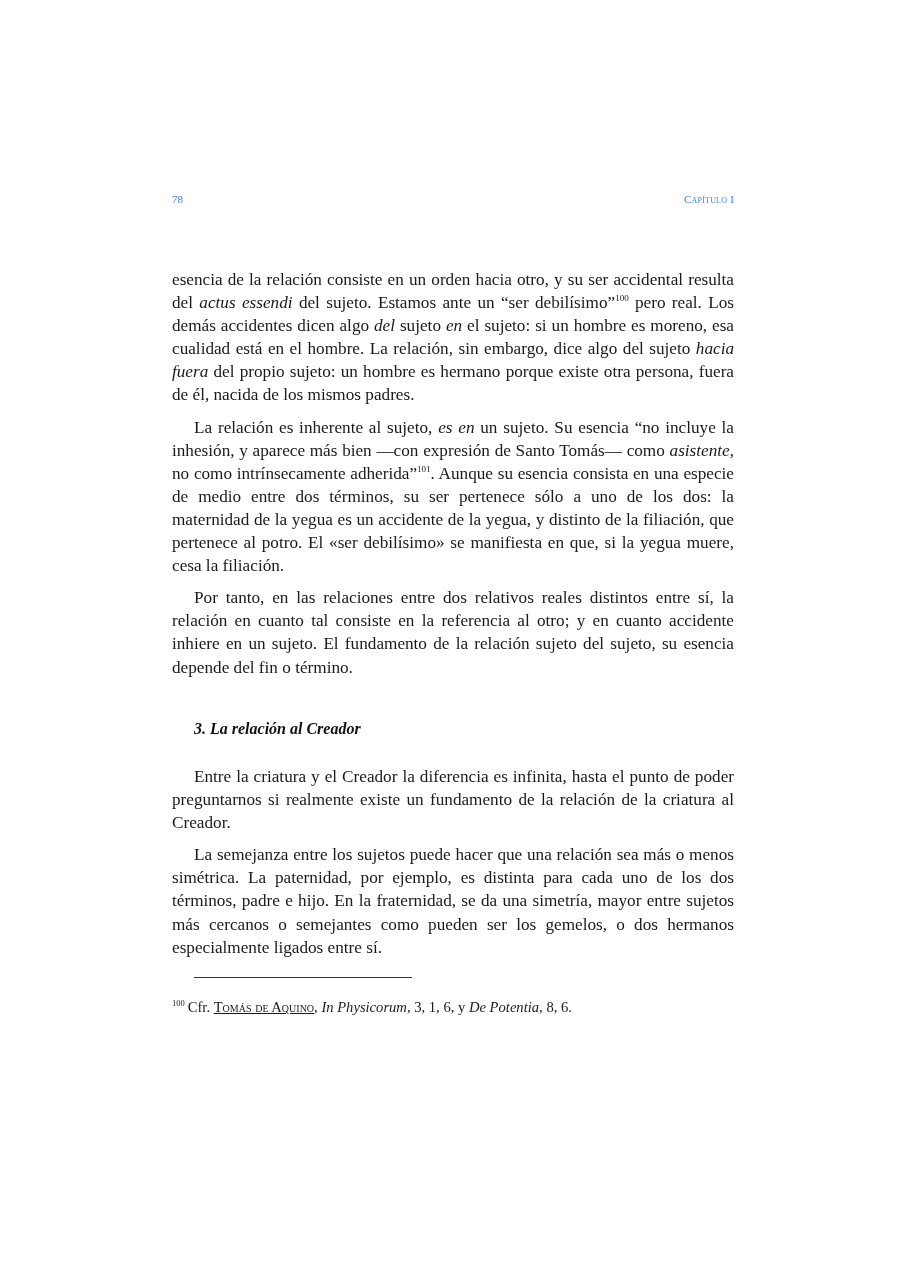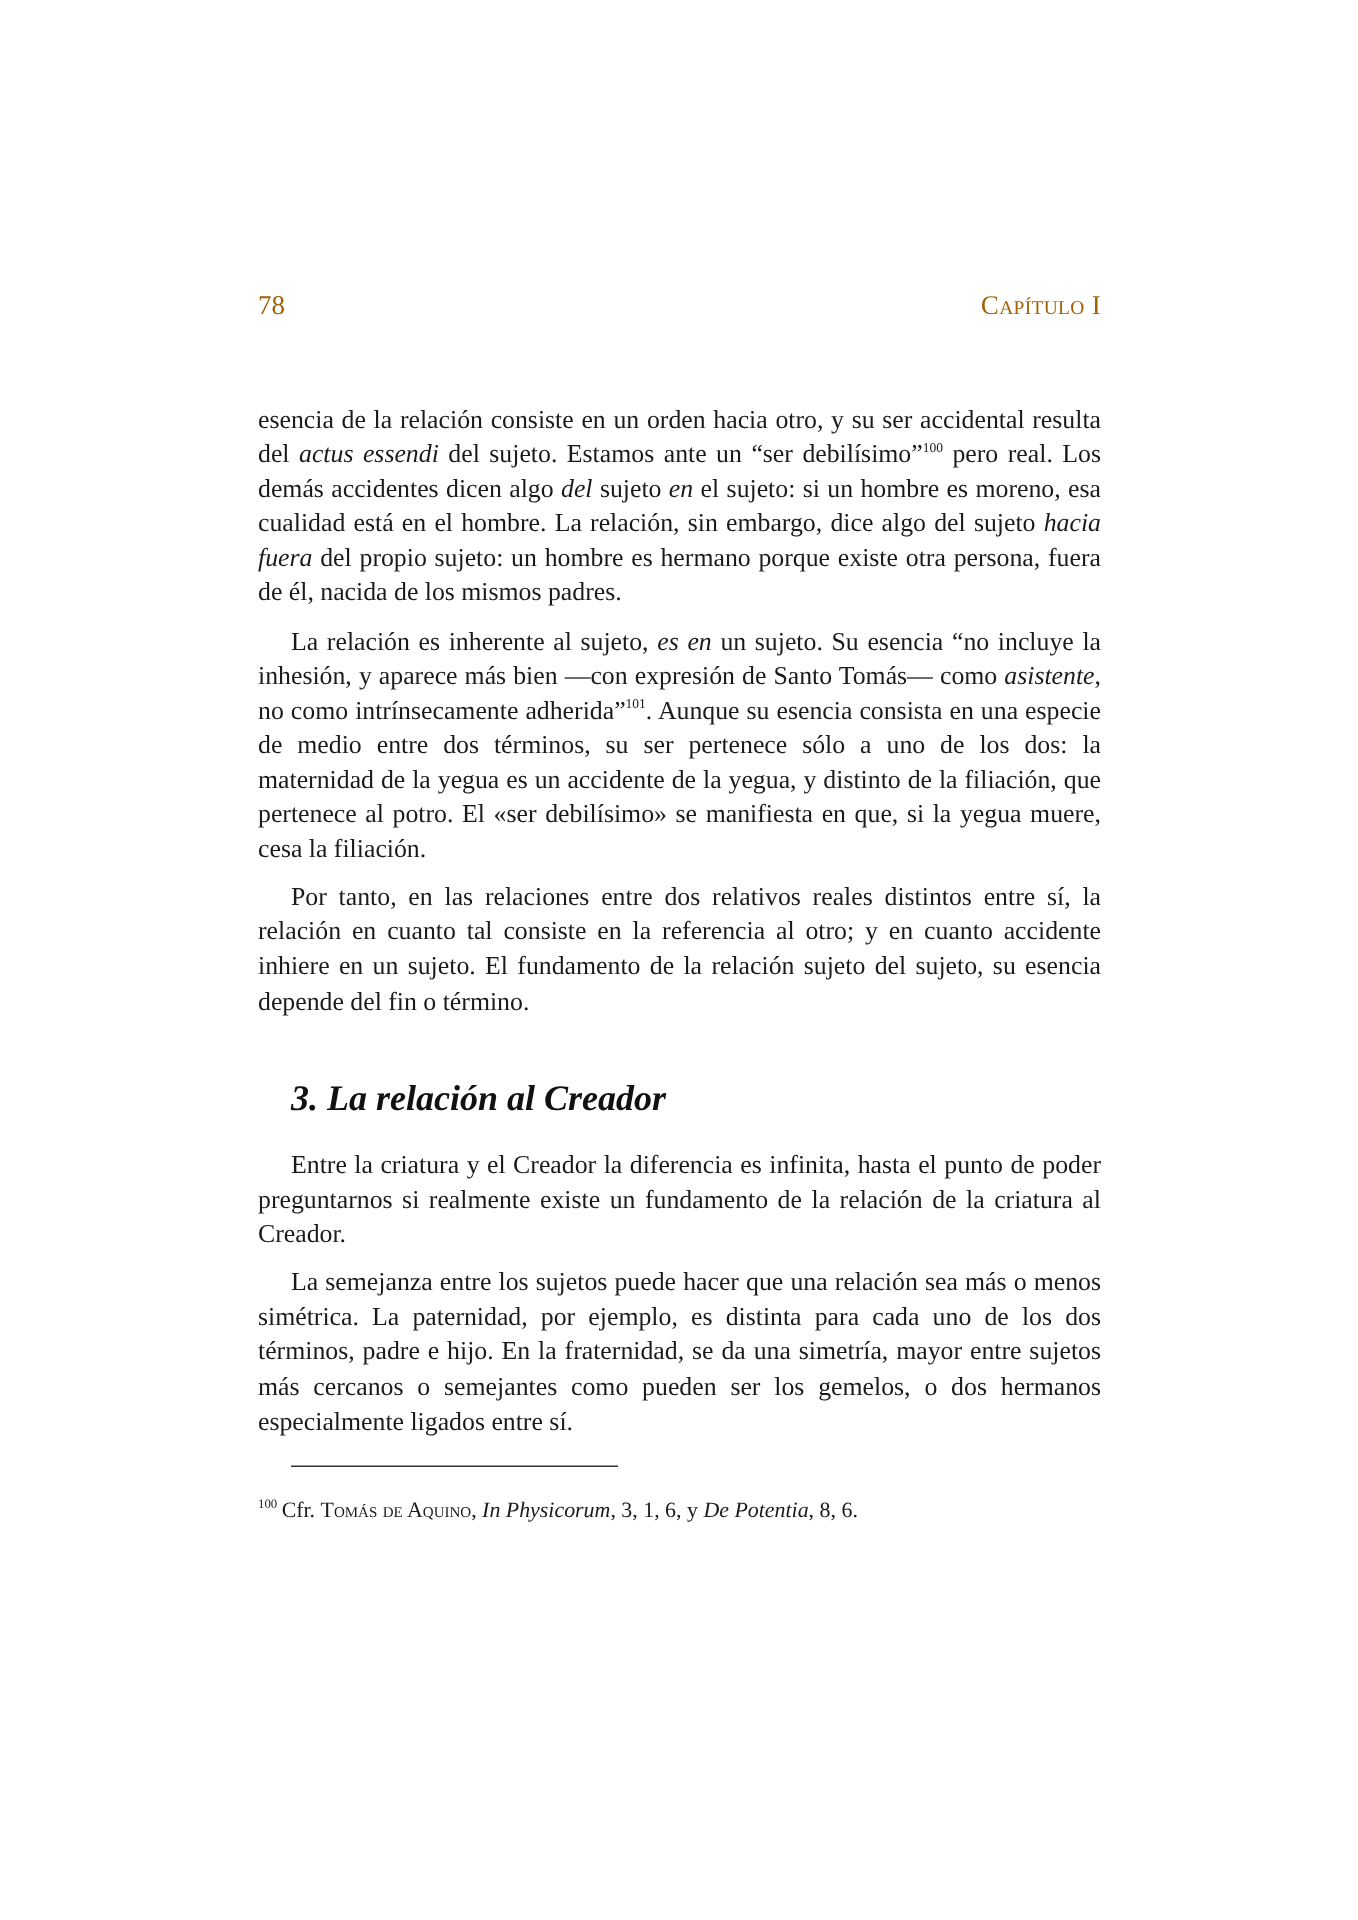--- a/index.html
+++ b/index.html
@@ -1,38 +1,38 @@
 <!DOCTYPE html>
 <html><head>
   <meta charset="utf-8">
   <style>
     html, body { margin: 0; padding: 0; background: #ffffff; }
     body { width: 905px; height: 1280px; position: relative; overflow: hidden;
            font-family: "Liberation Serif", "DejaVu Serif", serif; color: #1a1a1a; }
     .page { position: absolute; left: 0; top: 0; width: 905px; height: 1280px; background: #fff; }
     .running-head { position: absolute; top: 193px; left: 172px; width: 562px; height: 20px;
-                    font-size: 18px; color: #a16207; }
+                    font-size: 11px; color: #3b82f6; }
     .running-head .num { position: absolute; left: 0; top: 0; }
     .running-head .chap { position: absolute; right: 0; top: 0; font-variant: small-caps; letter-spacing: 0.2px; }
     .body-text { position: absolute; left: 172px; top: 268px; width: 562px; font-size: 17.2px;
                  line-height: 23.1px; text-align: justify; }
     .body-text p { margin: 0 0 9px 0; text-indent: 0; hyphens: none; }
     .body-text p.indent { text-indent: 22px; }
     .body-text p.first { text-indent: 0; }
     sup { font-size: 9px; line-height: 0; vertical-align: 7px; }
-    .heading { position: absolute; left: 194px; top: 720px; font-size: 24px; font-style: italic;
+    .heading { position: absolute; left: 194px; top: 720px; font-size: 16px; font-style: italic;
                font-weight: bold; color: #111; }
     .sec2 { position: absolute; left: 172px; top: 765px; width: 562px; font-size: 17.2px;
             line-height: 23.1px; text-align: justify; }
     .sec2 p { margin: 0 0 9px 0; text-indent: 22px; }
     .fn-rule { position: absolute; left: 194px; top: 977px; width: 218px; height: 1px; background: #333; }
     .footnotes { position: absolute; left: 172px; top: 995px; width: 562px; font-size: 14.6px; line-height: 24px; }
     .footnotes .fn { margin: 0; }
     .footnotes sup { font-size: 8.5px; vertical-align: 6px; margin-right: 3px; }
-    .sc { font-variant: small-caps; }
+    .sc { font-variant: small-caps; text-decoration: underline; }
     i { font-style: italic; }
   </style>
 </head>
 <body>
 
 <div class="page">
 
   <div class="running-head">
     <span class="num">78</span>
     <span class="chap">Capítulo I</span>

